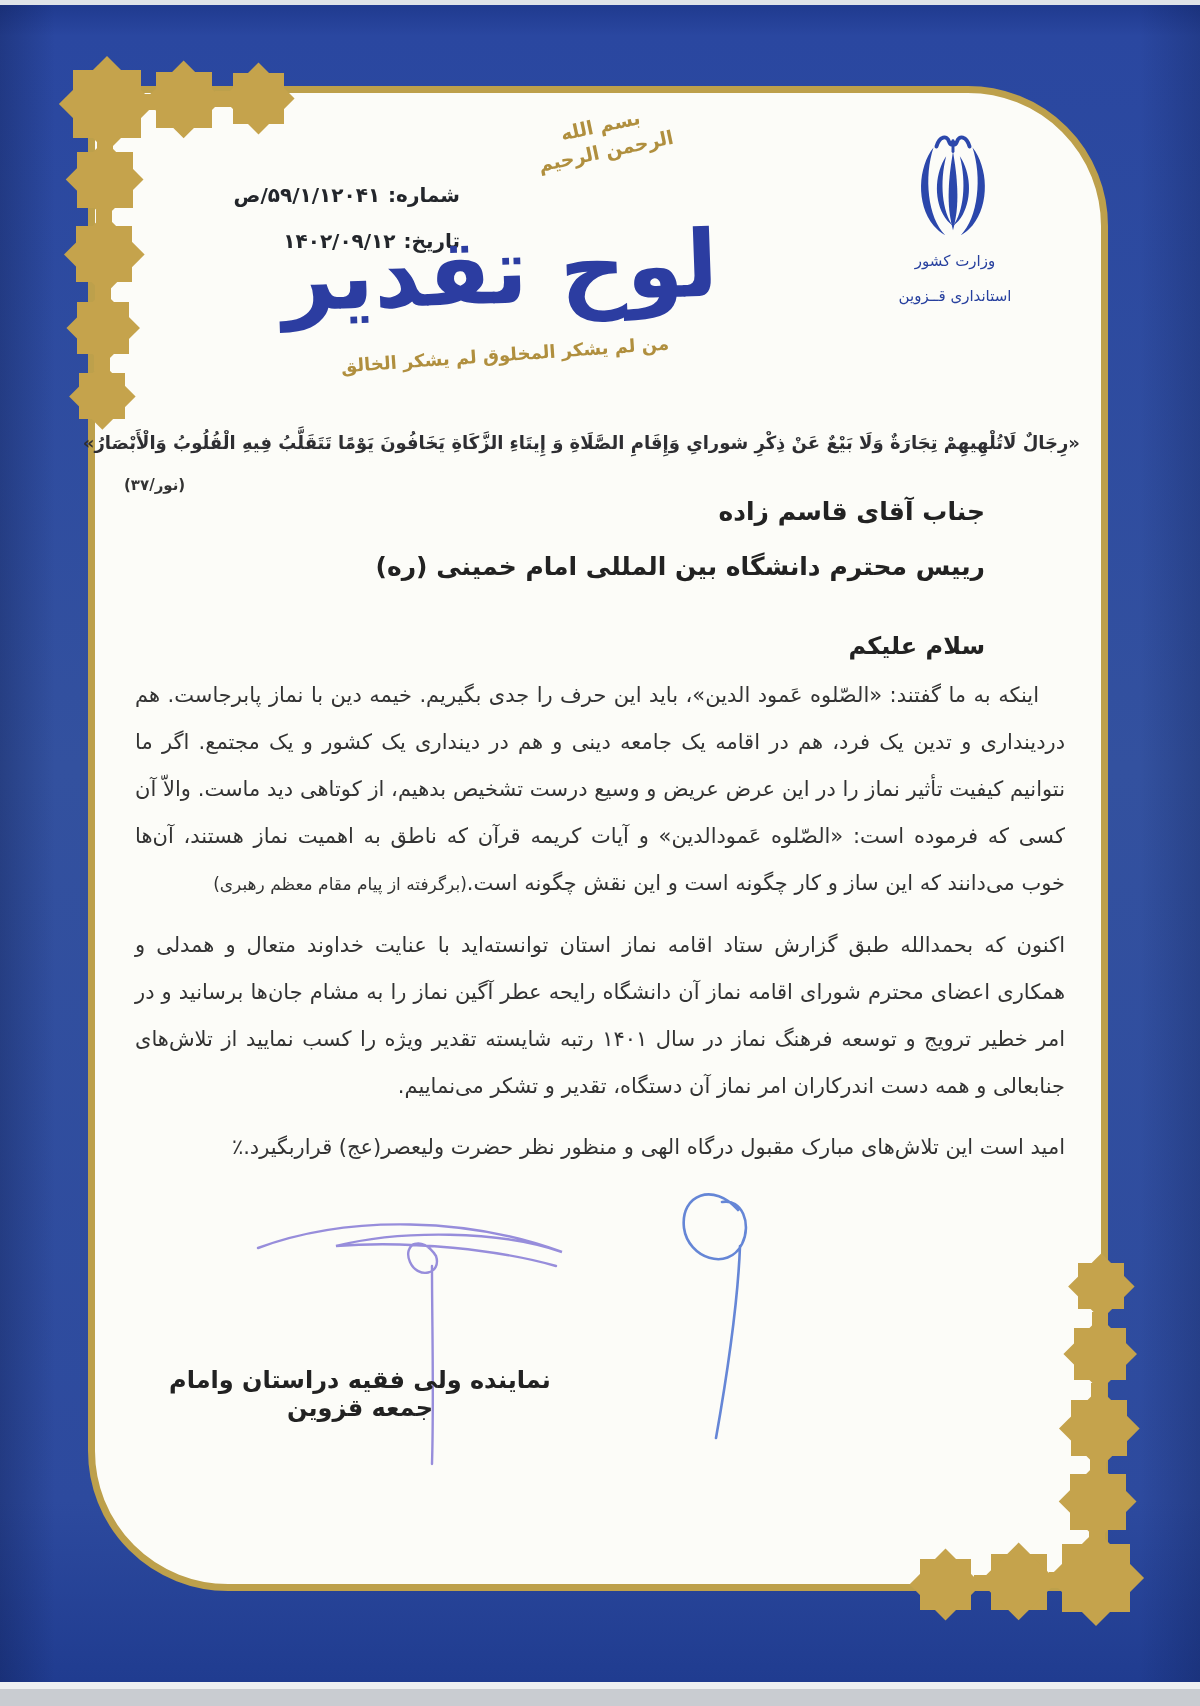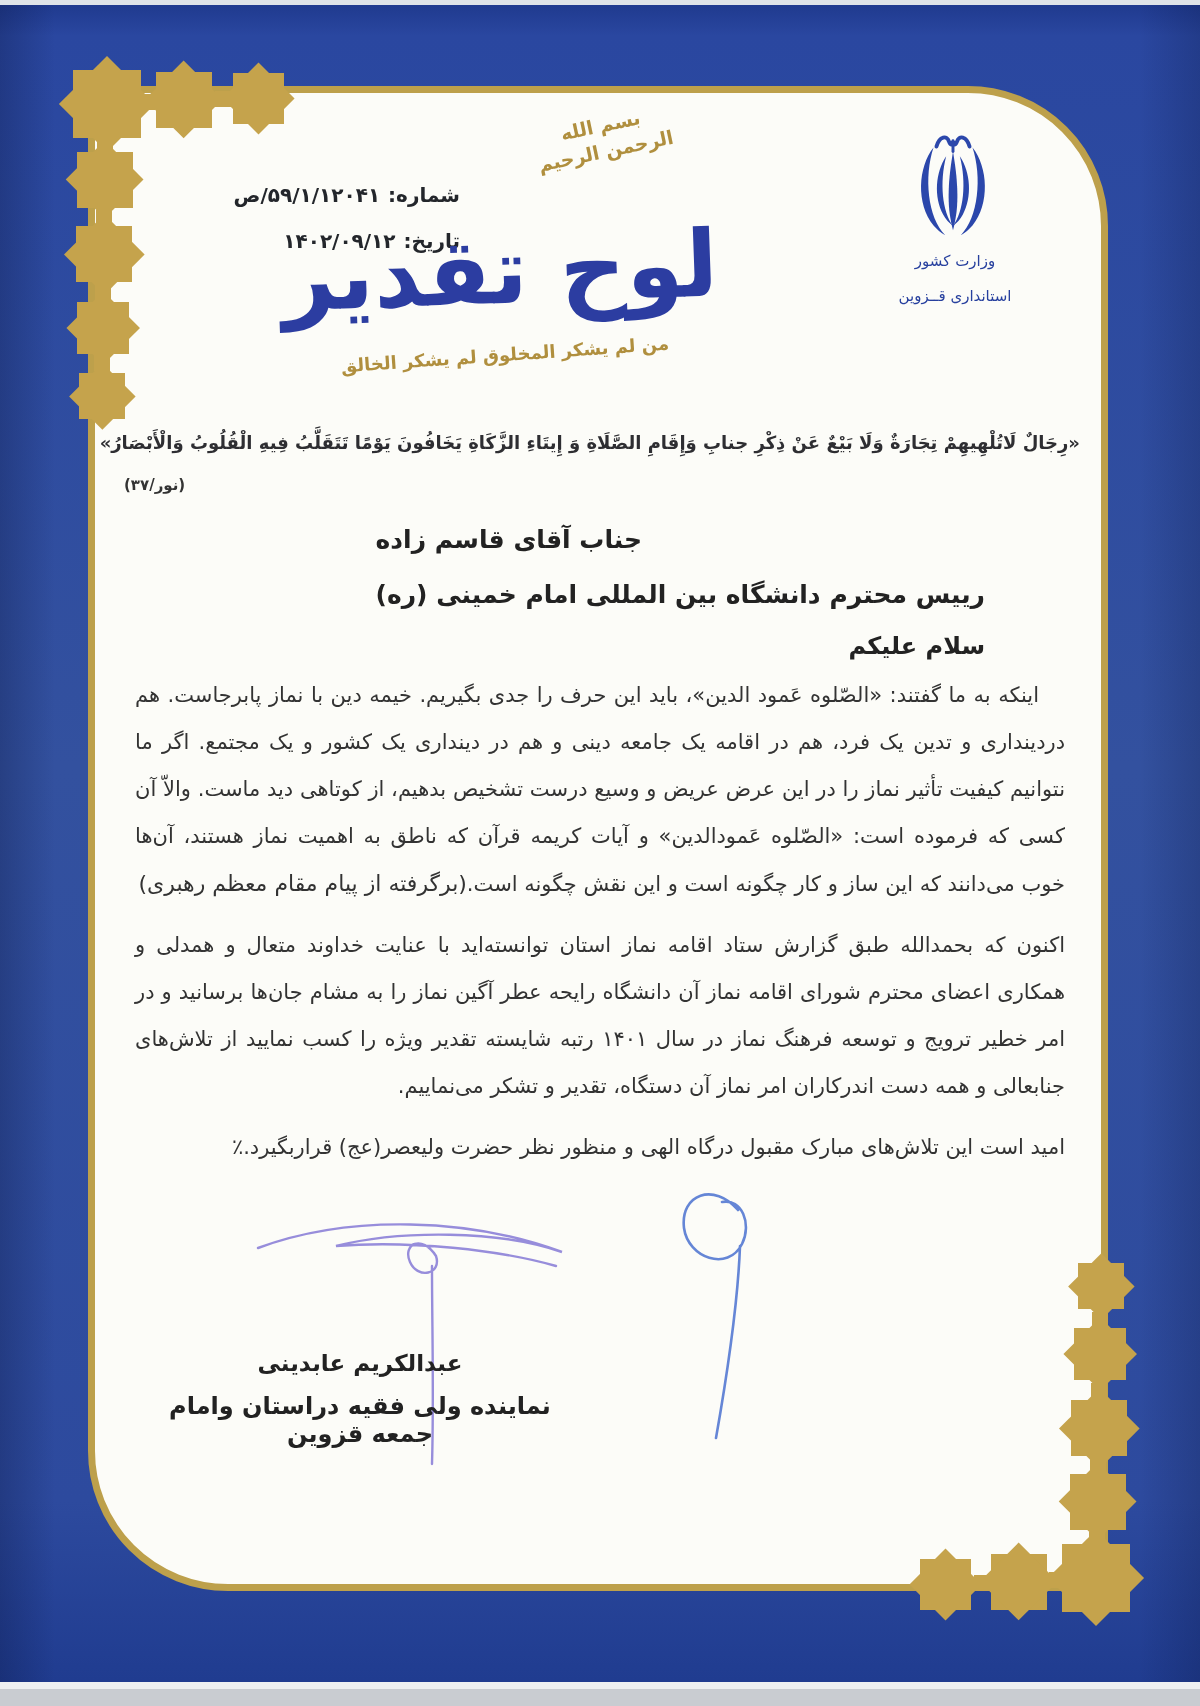--- a/index.html
+++ b/index.html
@@ -42,29 +42,29 @@
     color:#b08f3e;font-size:18px;font-weight:bold;transform:rotate(-4deg);}
 
   .emblem{position:absolute;left:902px;top:132px;width:102px;height:112px;}
   .ministry{position:absolute;left:855px;top:244px;width:200px;text-align:center;
     color:#27409e;font-weight:normal;font-size:15px;line-height:35px;}
 
   .verse{position:absolute;left:120px;top:432px;width:960px;text-align:center;
     color:#2e2e32;font-size:18px;font-weight:600;white-space:nowrap;}
   .verse-cite{position:absolute;left:124px;top:476px;color:#333;font-size:15px;font-weight:600;}
 
-  .recipient{position:absolute;right:215px;top:512px;text-align:left;
+  .recipient{position:absolute;right:215px;top:484px;text-align:right;
     color:#222;font-weight:bold;font-size:25px;line-height:55px;}
   .greeting{position:absolute;right:215px;top:632px;color:#222;font-weight:bold;font-size:24px;margin-left:20px;}
 
   .body-text{position:absolute;left:135px;top:672px;width:930px;direction:rtl;
     color:#333;font-size:21px;line-height:47px;text-align:justify;}
   .body-text p{margin:0 0 14px 0;}
   .body-text p.first{text-indent:26px;}
-  .body-text .note{font-size:22px;}
+  .body-text .note{font-size:17px;}
 
   .sig-block{position:absolute;text-align:center;color:#222;font-weight:bold;}
   .sig-right{left:700px;top:1350px;width:280px;}
   .sig-left{left:150px;top:1350px;width:420px;}
   .sig-name{font-size:23px;}
   .sig-title{font-size:24px;margin-top:16px;}
 
   .ink{position:absolute;pointer-events:none;}
 </style>
 </head>
@@ -129,21 +129,21 @@
     <g fill="none" stroke="#2b47ab" stroke-width="4" stroke-linecap="round">
       <path d="M33 15 C36 4 44 3 46 10 C47.5 14 50 14 50 9 C50 14 52.5 14 54 10 C56 3 64 4 67 15"></path>
       <path d="M50 9 L50 20" stroke-width="3"></path>
     </g>
   </svg>
   <div class="ministry">
     <div>وزارت کشور</div>
     <div>استانداری قــزوین</div>
   </div>
 
-  <div class="verse">«رِجَالٌ لَاتُلْهِيهِمْ تِجَارَةٌ وَلَا بَيْعٌ عَنْ ذِكْرِ جنابِ وَإِقَامِ الصَّلَاةِ وَ إِيتَاءِ الزَّكَاةِ يَخَافُونَ يَوْمًا تَتَقَلَّبُ فِيهِ الْقُلُوبُ وَالْأَبْصَارُ»</div>
+  <div class="verse">«رِجَالٌ لَاتُلْهِيهِمْ تِجَارَةٌ وَلَا بَيْعٌ عَنْ ذِكْرِ شورایِ وَإِقَامِ الصَّلَاةِ وَ إِيتَاءِ الزَّكَاةِ يَخَافُونَ يَوْمًا تَتَقَلَّبُ فِيهِ الْقُلُوبُ وَالْأَبْصَارُ»</div>
   <div class="verse-cite">(نور/۳۷)</div>
 
   <div class="recipient">
     <div>جناب آقای قاسم زاده</div>
     <div>رییس محترم دانشگاه بین المللی امام خمینی (ره)</div>
   </div>
 
   <div class="greeting">سلام علیکم</div>
 
   <div class="body-text">
@@ -153,19 +153,18 @@
   </div>
 
   <svg class="ink" style="left:650px;top:1180px;" width="200" height="265" viewBox="0 0 200 265">
     <path d="M88 30 C64 2 30 14 34 48 C38 78 78 92 92 64 C102 44 92 18 72 22 M90 66 C88 120 78 190 66 258" fill="none" stroke="#6586d6" stroke-width="2.6" stroke-linecap="round"></path>
   </svg>
   <svg class="ink" style="left:240px;top:1200px;" width="340" height="270" viewBox="0 0 340 270">
     <path d="M18 48 C110 14 230 18 322 52 C260 30 160 30 96 46 C170 40 260 50 316 66 M196 56 C182 34 162 44 170 62 C178 80 202 74 196 56 M192 66 C192 126 194 196 192 264" fill="none" stroke="#978ddb" stroke-width="2.4" stroke-linecap="round"></path>
   </svg>
 
   <div class="sig-block sig-left">
-    <div class="sig-name">عبدالکریم عابدینی</div>
     <div class="sig-title">نماینده ولی فقیه دراستان وامام جمعه قزوین</div>
   </div>
 
   <div class="scan-bottom-line"></div>
   <div class="scan-bottom"></div>
 </div>
 
 </body></html>

